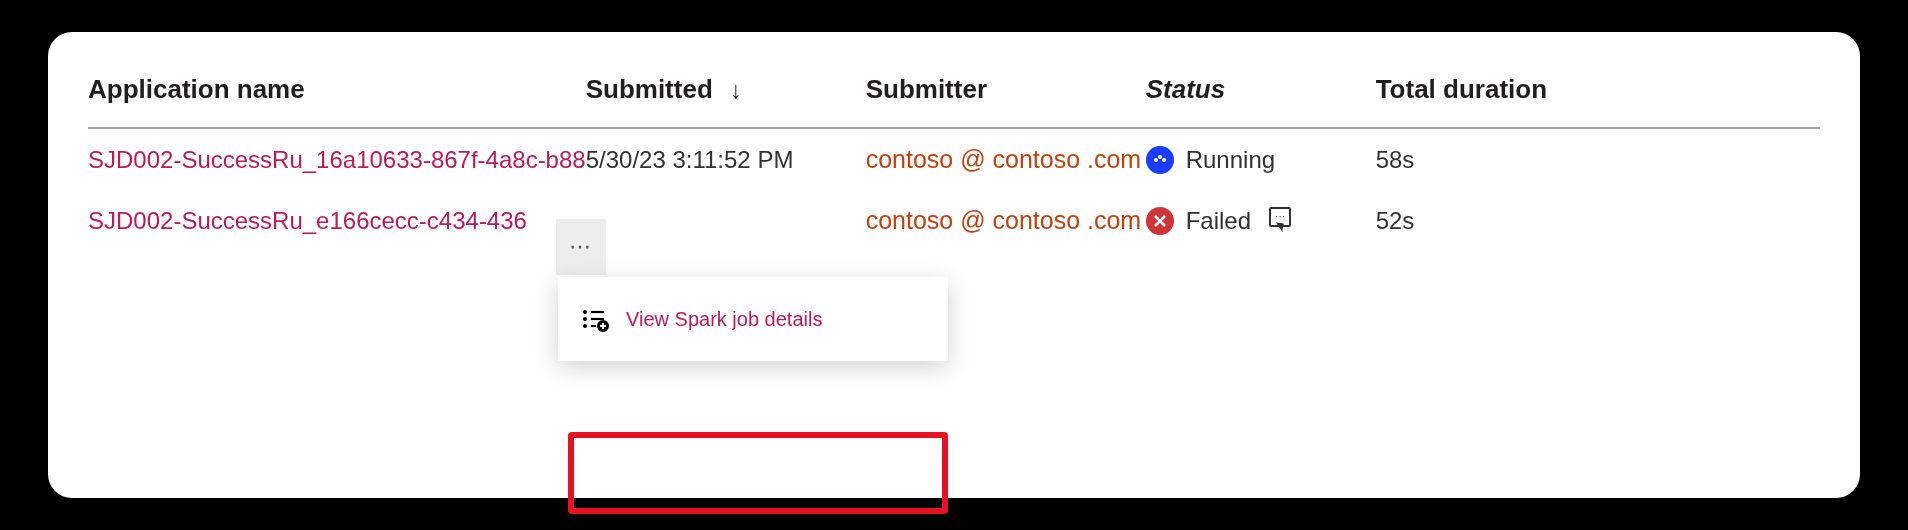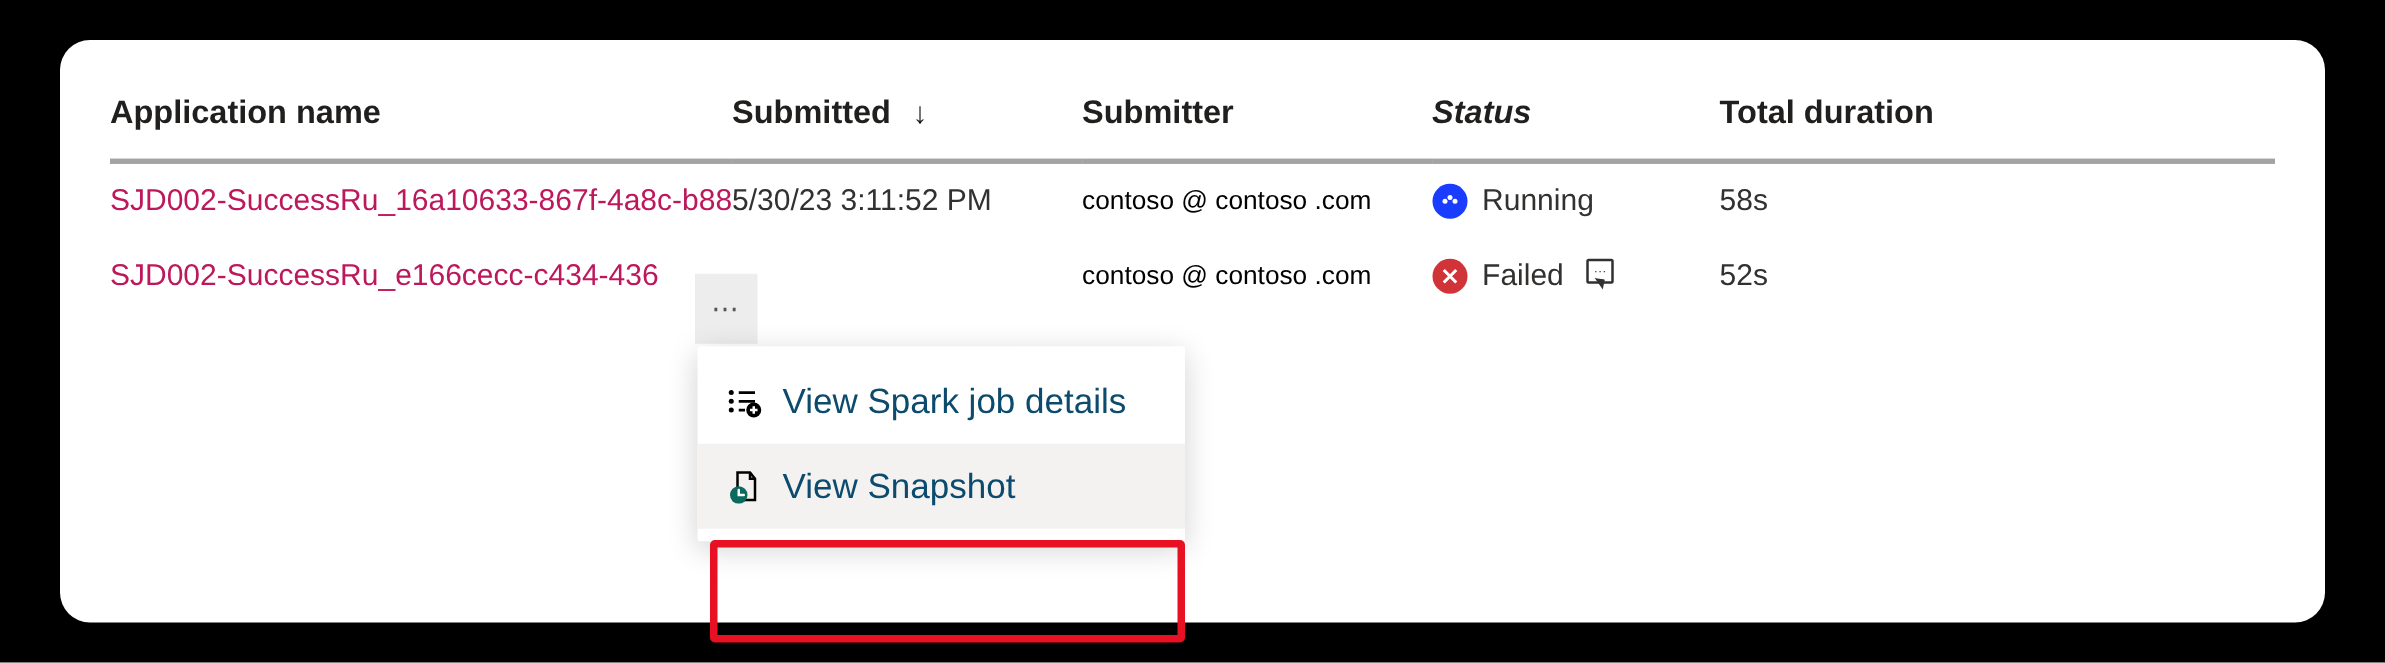--- a/index.html
+++ b/index.html
@@ -21,21 +21,21 @@
 table {
   width: 100%;
   border-collapse: collapse;
 }
 thead th {
   font-size: 26px;
   font-weight: 600;
   text-align: left;
   color: #201f1e;
   padding: 14px 0 22px 0;
-  border-bottom: 4px solid #a3a3a3;
+  border-bottom: 2px solid #a3a3a3;
 }
 tbody td {
   padding: 16px 0;
   font-size: 24px;
   color: #323130;
   vertical-align: middle;
 }
 .app-link {
   color: #be185d;
   cursor: pointer;
@@ -91,39 +91,39 @@
   background: #fff;
   box-shadow: 0 6px 24px rgba(0,0,0,0.18);
   border-radius: 2px;
   padding: 10px 0;
 }
 .menu-item {
   display: flex;
   align-items: center;
   gap: 16px;
   padding: 18px 24px;
-  font-size: 28px;
-  color: #0c4a6e;
+  font-size: 20px;
+  color: #be185d;
   cursor: pointer;
 }
 .menu-item:hover, .menu-item.hover {
   background: #f3f2f1;
 }
 .menu-item svg { flex-shrink: 0; }
 .highlight-box {
   position: absolute;
   left: 520px;
   top: 400px;
   width: 380px;
   height: 82px;
   border: 6px solid #e81123;
   border-radius: 4px;
   pointer-events: none;
 }
-.submitter { color: #000000; font-size: 21px; }
+.submitter { color: #c2410c; font-size: 25px; }
 </style>
 </head>
 <body>
 
 <div class="card">
   <table>
     <thead>
       <tr>
         <th class="col-app">
           <span>Application name</span>
@@ -193,25 +193,16 @@
         <line x1="3" y1="14" x2="3" y2="14" stroke="#000" stroke-width="4" stroke-linecap="round"></line>
         <line x1="3" y1="21" x2="3" y2="21" stroke="#000" stroke-width="4" stroke-linecap="round"></line>
         <line x1="9" y1="7" x2="22" y2="7" stroke="#000" stroke-width="2.2"></line>
         <line x1="9" y1="14" x2="22" y2="14" stroke="#000" stroke-width="2.2"></line>
         <line x1="9" y1="21" x2="14" y2="21" stroke="#000" stroke-width="2.2"></line>
         <circle cx="21" cy="21" r="6" fill="#000"></circle>
         <path d="M18 21 L24 21 M21 18 L21 24" stroke="#fff" stroke-width="2"></path>
       </svg>
       <span>View Spark job details</span>
     </div>
-    <div class="menu-item hover">
-      <svg width="28" height="28" viewBox="0 0 28 28">
-        <path d="M8 3 H18 L22 8 V25 H8 Z" stroke="#000" stroke-width="2" fill="none"></path>
-        <path d="M18 3 V8 H22" stroke="#000" stroke-width="2" fill="none"></path>
-        <circle cx="9" cy="21" r="7" fill="#0b6a5d"></circle>
-        <path d="M9 17 V21 H13" stroke="#fff" stroke-width="2" fill="none" stroke-linecap="round"></path>
-      </svg>
-      <span>View Snapshot</span>
-    </div>
   </div>
 
   <div class="highlight-box"></div>
 </div>
 
 </body></html>

